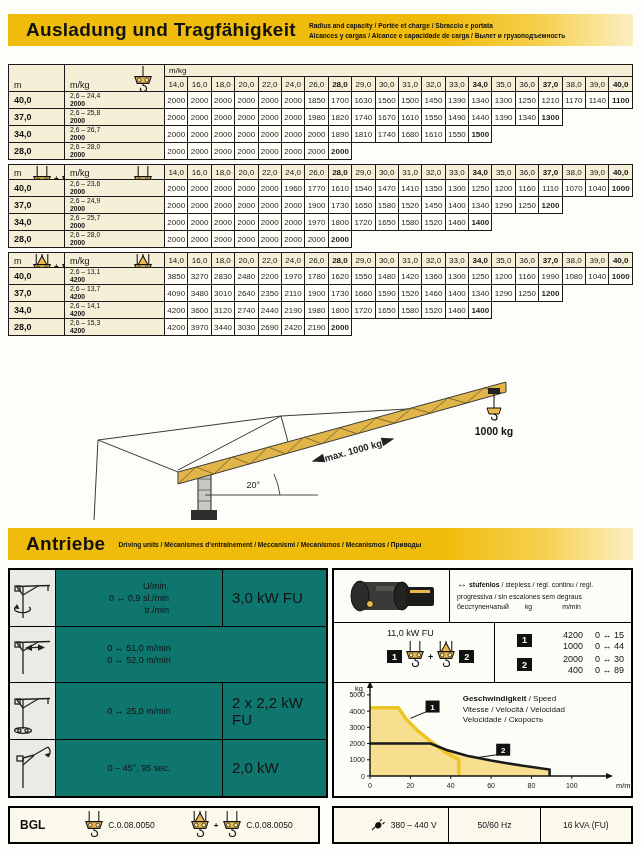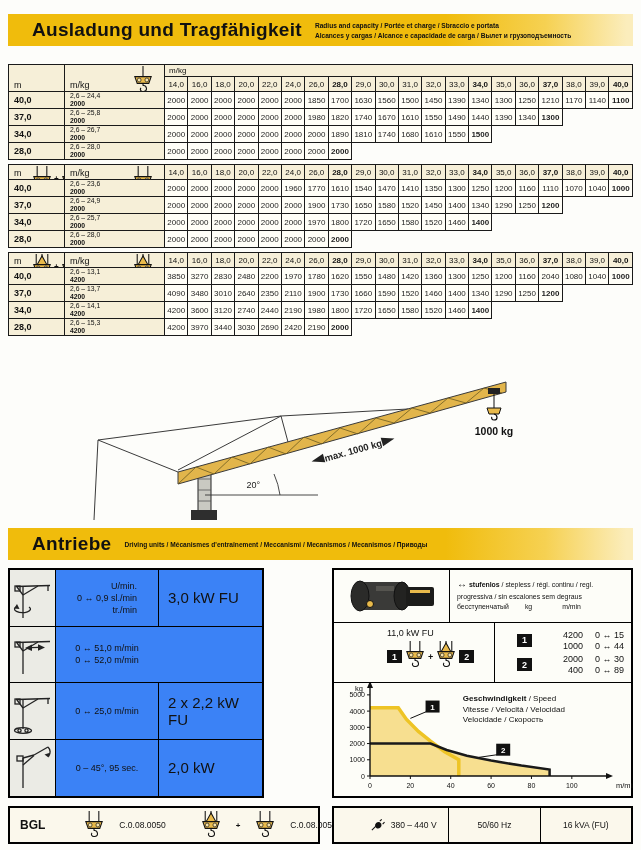--- a/index.html
+++ b/index.html
@@ -3,21 +3,21 @@
 <meta charset="utf-8">
 <style>
   * { box-sizing:border-box; margin:0; padding:0; }
   html,body { width:641px; height:850px; background:#FDFDFA; font-family:"Liberation Sans",sans-serif; color:#111; }
   .abs { position:absolute; }
 
   
   .band { left:8px; width:625px; height:32px;
     background:linear-gradient(90deg,#F0BC0C 0%,#F0BC0C 70%,#F6D152 86%,#FBEDBC 99%);
     display:flex; align-items:center; }
-  .band .title { font-size:19px; font-weight:bold; padding-left:24px; white-space:nowrap; letter-spacing:.3px; }
+  .band .title { font-size:19px; font-weight:bold; padding-left:18px; white-space:nowrap; letter-spacing:.3px; }
   .band .subs { font-size:6.6px; font-weight:bold; line-height:1.5; padding-left:13px; padding-top:2px; }
 
   
   #tables-wrap { left:8px; top:64px; width:625px; }
   table.load { border-collapse:collapse; table-layout:fixed; width:625px; margin-bottom:4px; }
   .load th,.load td { border:1px solid #1a1a1a; font-size:8px; padding:0; text-align:center; white-space:nowrap; overflow:hidden; }
   .load th { background:#F6EFD8; font-weight:normal; height:15px; }
   .load th.bcol { font-weight:bold; }
   .load tr.spanrow th { height:12px; text-align:left; padding-left:4px; background:#F6EFD8; }
   .load th.hm,.load th.hmkg { position:relative; background:#F6EFD8; }
@@ -34,21 +34,21 @@
 
   .hicon svg line,.hicon svg path { stroke:#111; stroke-width:1.1; }
   .hicon .yf { fill:#E9BA4B; stroke:#111; }
   .hicon .yc { fill:#F7E3A9; stroke:#111; stroke-width:.7; }
   .hicon .nf { fill:none; }
 
   
   #crane-ill { left:8px; top:378px; }
 
   
-  #drive-box { left:8px; top:568px; width:256px; border:2px solid #000; background:#3b82f6; }
+  #drive-box { left:8px; top:568px; width:320px; border:2px solid #000; background:#0f766e; }
   .dl-row { display:grid; grid-template-columns:46px 1fr 104px; height:56.5px; border-bottom:1px solid #000; }
   .dl-row:last-child { border-bottom:none; }
   .dl-ico { background:#EBEBE5; border-right:1px solid #000; display:flex; align-items:center; justify-content:center; }
   .dl-ico svg * { stroke:#222; stroke-width:1.3; fill:none; }
   .dl-ico svg .af { fill:#222; stroke:none; }
   .dl-txt { display:flex; align-items:center; justify-content:center; font-size:9px; line-height:1.35; }
   .dl-txt .blk { text-align:right; }
   .dl-pow { border-left:1px solid #000; display:flex; flex-direction:column; justify-content:center; padding-left:9px; font-size:15px; gap:2px; }
 
   #hoist-box { left:332px; top:568px; width:301px; border:2px solid #000; background:#FDFDF8; }
@@ -70,21 +70,21 @@
   .mode { display:grid; grid-template-columns:18px 36px auto; column-gap:12px; row-gap:1px; align-items:center; font-size:9px; }
   .mode .numbox { grid-row:1/3; }
   .mode .kgv { text-align:right; }
   .hz-chart { height:113px; position:relative; }
 
   
   .fbox { border:2px solid #000; height:38px; display:flex; align-items:center; background:#FBF8EC; }
   #fbox-l { left:8px; top:806px; width:312px; }
   #fbox-r { left:332px; top:806px; width:301px;padding-left:24px; }
   #fbox-l .bgl { font-size:12px; font-weight:bold; margin-left:10px; }
-  .fitem { display:flex; align-items:center; gap:14px; font-size:8.5px; }
+  .fitem { display:flex; align-items:center; gap:3px; font-size:8.5px; }
   #fbox-l .fitem.i1 { margin-left:38px; }
   #fbox-l .fitem.i2 { margin-left:34px; }
   #fbox-r .cell { flex:1; height:100%; display:flex; align-items:center; justify-content:center; gap:6px; font-size:8.5px; }
   #fbox-r .cell + .cell { border-left:1px solid #000; }
   .plug svg * { stroke:#111; stroke-width:1.2; fill:none; }
   .plug svg .pf { fill:#111; stroke:none; }
 
   svg text { font-family:"Liberation Sans",sans-serif; }
 </style>
 </head>
@@ -582,21 +582,21 @@
             <td class="val">1780</td>
             <td class="val">1620</td>
             <td class="val">1550</td>
             <td class="val">1480</td>
             <td class="val">1420</td>
             <td class="val">1360</td>
             <td class="val">1300</td>
             <td class="val">1250</td>
             <td class="val">1200</td>
             <td class="val">1160</td>
-            <td class="val">2040</td>
+            <td class="val">1990</td>
             <td class="val">1080</td>
             <td class="val">1040</td>
             <td class="val last">1000</td>
           </tr>
           <tr>
             <td class="len">37,0</td>
             <td class="range">
               <div>2,6 – 13,7</div>
               <div class="mx">4200</div>
             </td>

